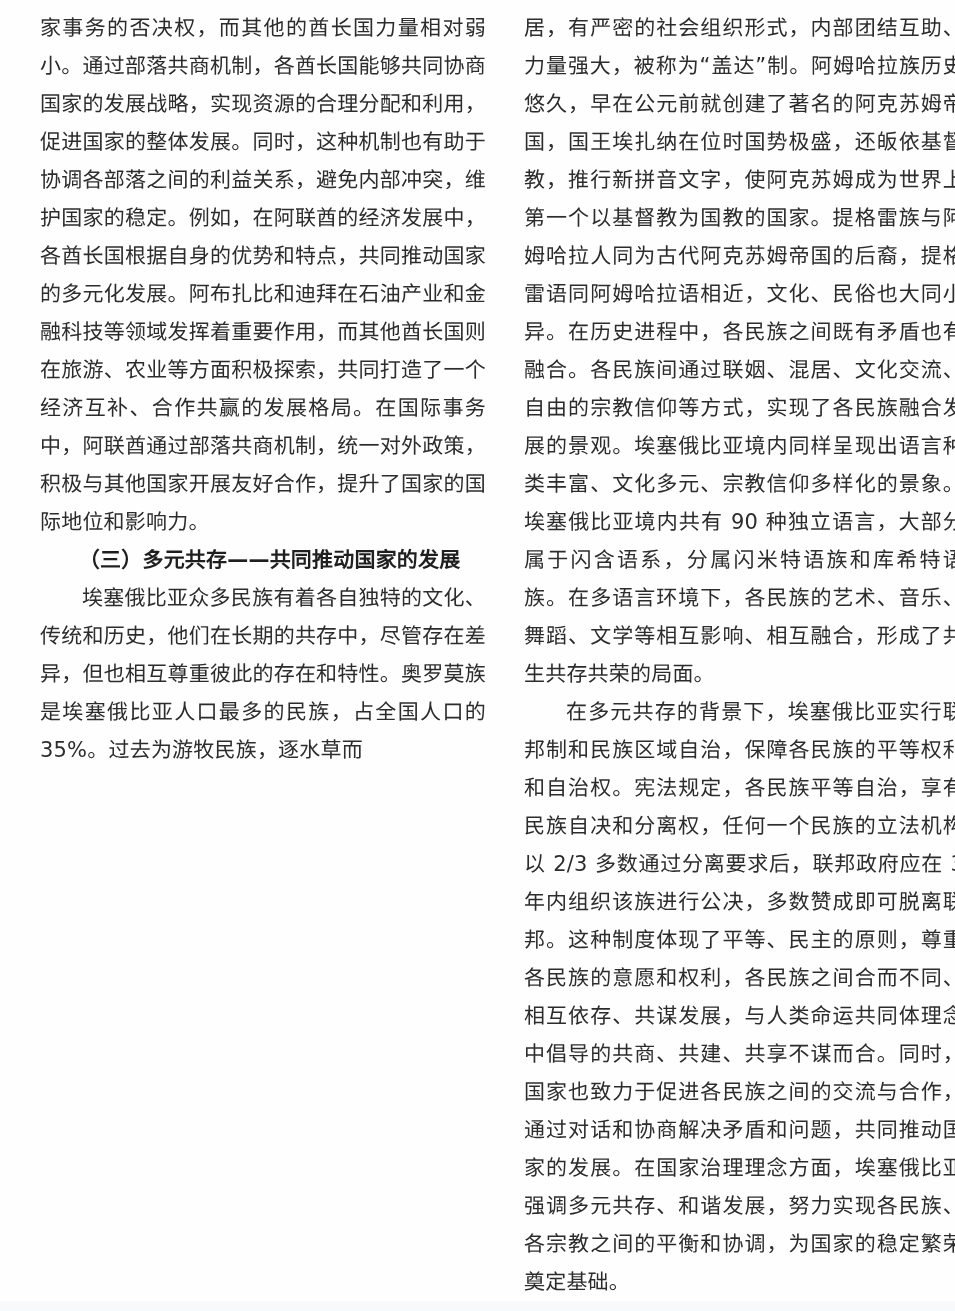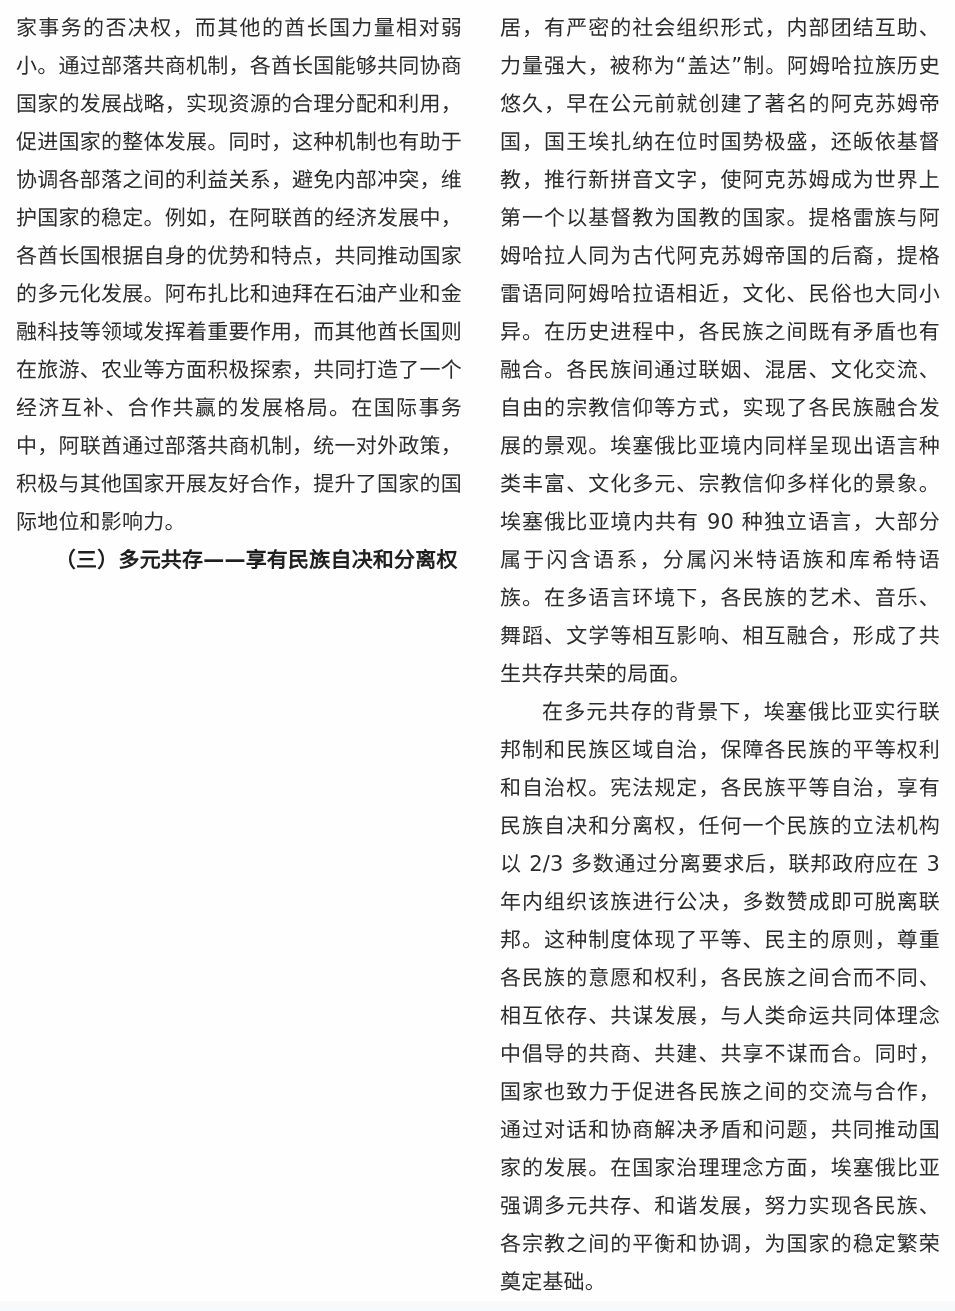--- a/index.html
+++ b/index.html
@@ -14,20 +14,21 @@
     background: #fefefe;
     overflow: hidden;
     font-family: "DejaVu Sans", "Liberation Sans", sans-serif;
     box-sizing: border-box;
   }
   .columns {
     display: flex;
     gap: 38px;
     padding: 9px 15px 0 16px;
     box-sizing: border-box;
+    margin-left: 24px;
   }
   .col {
     flex: 0 0 auto;
   }
   .col-left  { width: 446px; }
   .col-right { width: 440px; }
   .para, .heading {
     margin: 0;
     font-size: 21px;
     line-height: 38px;
@@ -61,23 +62,24 @@
 </head>
 <body>
 
 <div class="page">
   <div class="columns">
 
     <div class="col col-left">
       <p class="para">家事务的否决权，而其他的酋长国力量相对弱小。通过部落共商机制，各酋长国能够共同协商国家的发展战略，实现资源的合理分配和利用，促进国家的整体发展。同时，这种机制也有助于协调各部落之间的利益关系，避免内部冲突，维护国家的稳定。例如，在阿联酋的经济发展中，各酋长国根据自身的优势和特点，共同推动国家的多元化发展。阿布扎比和迪拜在石油产业和金融科技等领域发挥着重要作用，而其他酋长国则在旅游、农业等方面积极探索，共同打造了一个经济互补、合作共赢的发展格局。在国际事务中，阿联酋通过部落共商机制，统一对外政策，积极与其他国家开展友好合作，提升了国家的国际地位和影响力。</p>
 
 
-      <h3 class="heading">（三）多元共存——享有民族自决和分离权</h3>
+      <h3 class="heading">（三）多元共存——共同推动国家的发展</h3>
 
 
+      <p class="para indent">埃塞俄比亚众多民族有着各自独特的文化、传统和历史，他们在长期的共存中，尽管存在差异，但也相互尊重彼此的存在和特性。奥罗莫族是埃塞俄比亚人口最多的民族，占全国人口的 35%。过去为游牧民族，逐水草而</p>
     </div>
 
     <div class="col col-right">
       <p class="para">居，有严密的社会组织形式，内部团结互助、力量强大，被称为“盖达”制。阿姆哈拉族历史悠久，早在公元前就创建了著名的阿克苏姆帝国，国王埃扎纳在位时国势极盛，还皈依基督教，推行新拼音文字，使阿克苏姆成为世界上第一个以基督教为国教的国家。提格雷族与阿姆哈拉人同为古代阿克苏姆帝国的后裔，提格雷语同阿姆哈拉语相近，文化、民俗也大同小异。在历史进程中，各民族之间既有矛盾也有融合。各民族间通过联姻、混居、文化交流、自由的宗教信仰等方式，实现了各民族融合发展的景观。埃塞俄比亚境内同样呈现出语言种类丰富、文化多元、宗教信仰多样化的景象。埃塞俄比亚境内共有 90 种独立语言，大部分属于闪含语系，分属闪米特语族和库希特语族。在多语言环境下，各民族的艺术、音乐、舞蹈、文学等相互影响、相互融合，形成了共生共存共荣的局面。</p>
 
       <p class="para indent">在多元共存的背景下，埃塞俄比亚实行联邦制和民族区域自治，保障各民族的平等权利和自治权。宪法规定，各民族平等自治，享有民族自决和分离权，任何一个民族的立法机构以 2/3 多数通过分离要求后，联邦政府应在 3 年内组织该族进行公决，多数赞成即可脱离联邦。这种制度体现了平等、民主的原则，尊重各民族的意愿和权利，各民族之间合而不同、相互依存、共谋发展，与人类命运共同体理念中倡导的共商、共建、共享不谋而合。同时，国家也致力于促进各民族之间的交流与合作，通过对话和协商解决矛盾和问题，共同推动国家的发展。在国家治理理念方面，埃塞俄比亚强调多元共存、和谐发展，努力实现各民族、各宗教之间的平衡和协调，为国家的稳定繁荣奠定基础。</p>
     </div>
 
   </div>
 

